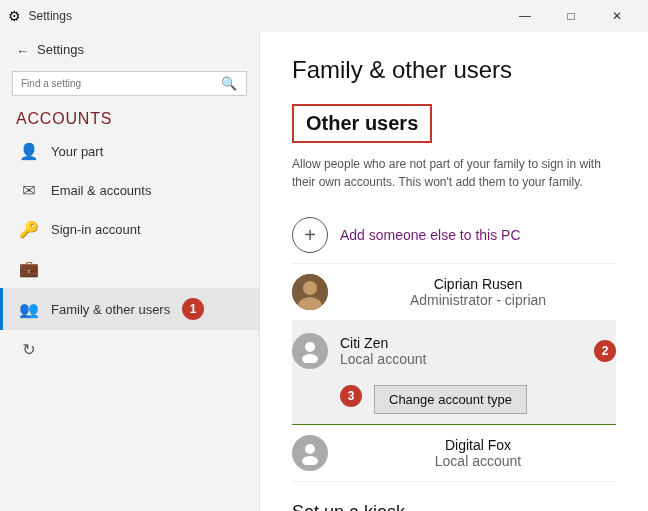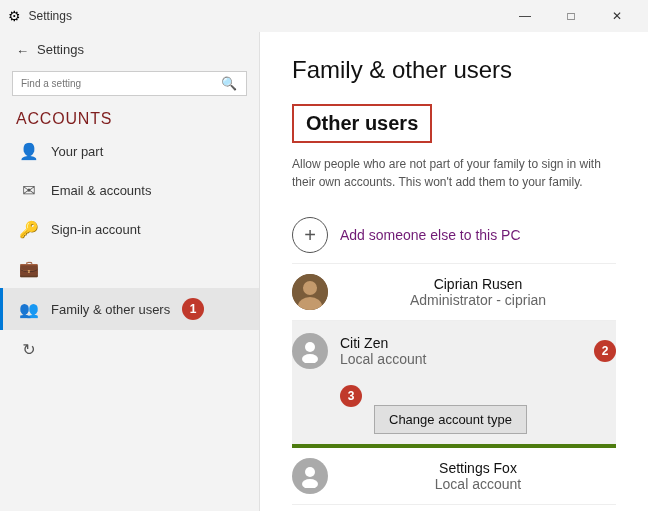--- a/index.html
+++ b/index.html
@@ -213,42 +213,41 @@
       font-weight: 400;
     }
     .user-sub {
       font-size: 14px;
       color: #666;
     }
 
     
     .user-row-expanded {
       background: #f0f0f0;
-      border-bottom: 4px solid #4d7c0f;
+      border-bottom: 1px solid #4d7c0f;
       padding: 8px 0 0 0;
     }
     .user-row-expanded .user-row-top {
       display: flex;
       align-items: center;
       gap: 12px;
       padding: 4px 0 8px 0;
     }
     .user-row-expanded .actions {
       display: flex;
       gap: 8px;
       padding: 8px 0 10px 48px;
     }
     .btn-action {
       padding: 6px 14px;
       font-size: 13px;
       cursor: pointer;
       border: 1px solid #aaa;
       background: #e0e0e0;
       color: #111;
-      margin-top: 20px;
     }
 
     
     .badge {
       display: inline-flex;
       align-items: center;
       justify-content: center;
       width: 22px;
       height: 22px;
       border-radius: 50%;
@@ -373,21 +372,21 @@
 
     
     <div class="user-row">
       <div class="user-avatar" style="background:#aaa;">
         <svg width="24" height="24" viewBox="0 0 24 24" fill="white">
           <circle cx="12" cy="8" r="5"></circle>
           <ellipse cx="12" cy="20" rx="8" ry="5"></ellipse>
         </svg>
       </div>
       <div class="user-info">
-        <div class="user-name">Settings Fox</div>
+        <div class="user-name">Digital Fox</div>
         <div class="user-sub">Local account</div>
       </div>
     </div>
 
     
     <div class="kiosk-heading">Set up a kiosk</div>
   </div>
 </div>
 
 </body></html>

